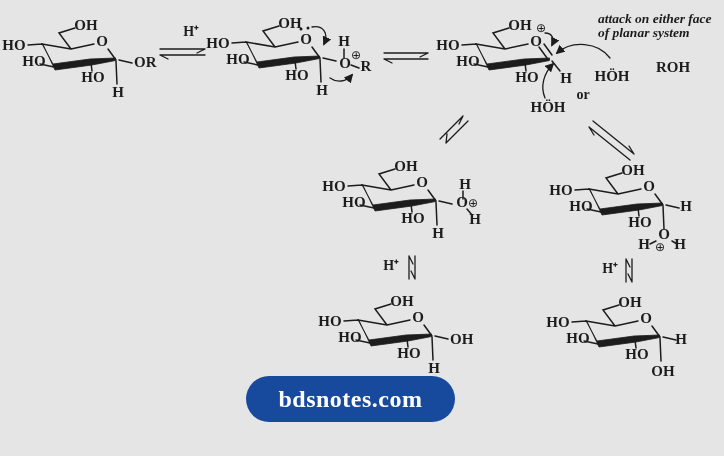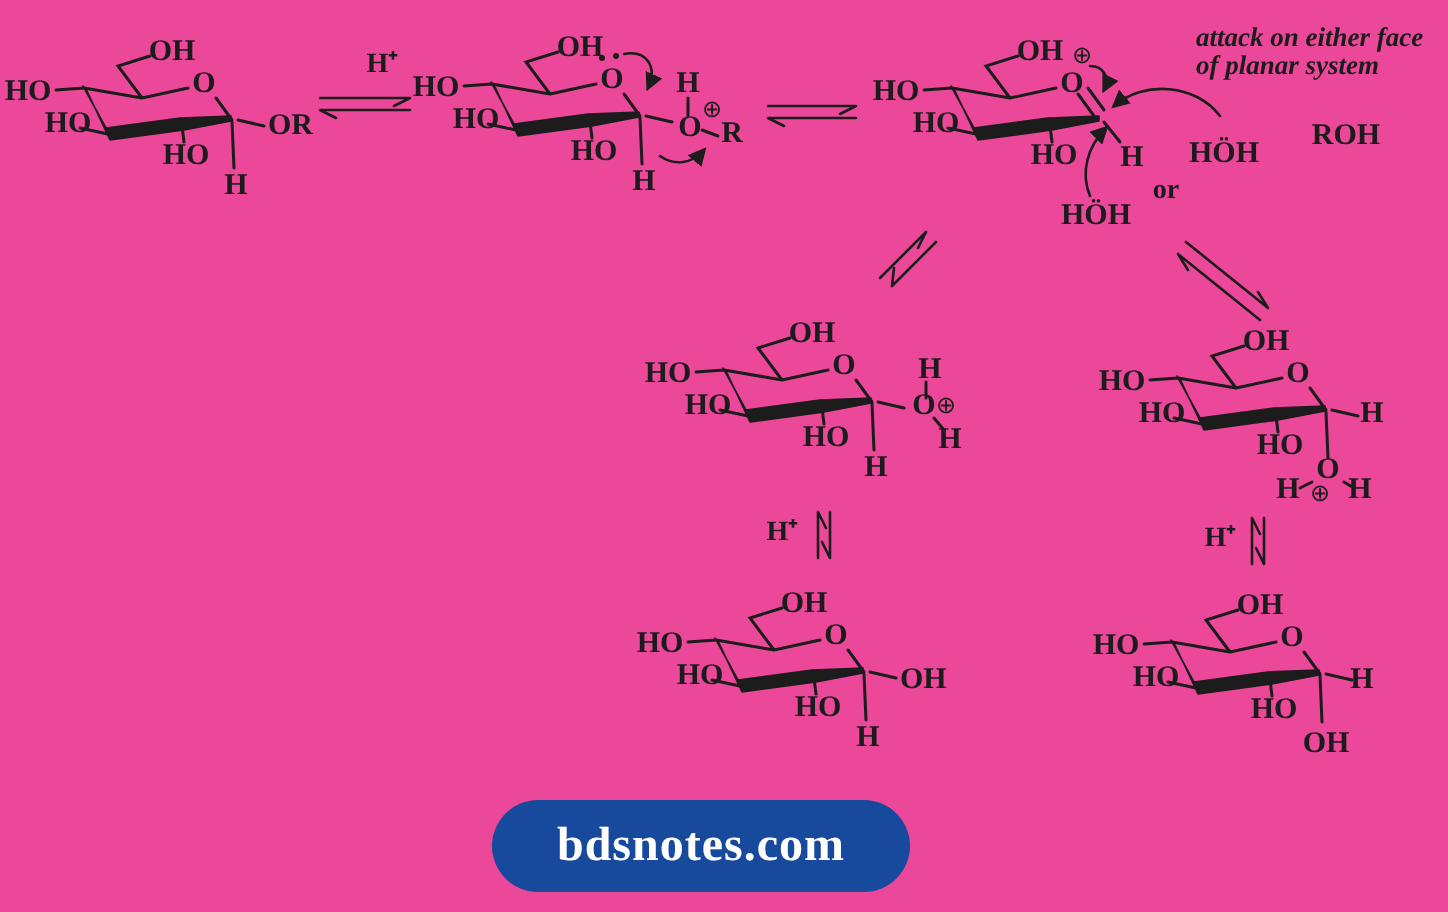--- a/index.html
+++ b/index.html
@@ -1,29 +1,29 @@
 <!DOCTYPE html>
 <html><head>
 <meta charset="utf-8">
 <style>
   html,body{margin:0;padding:0;background:#ffffff;}
-  .canvas{position:relative;width:724px;height:456px;background:#ec4899;overflow:hidden;
+  .canvas{position:relative;width:724px;height:456px;background:#e5e5e5;overflow:hidden;
           font-family:"Liberation Serif", serif;}
   svg{position:absolute;left:0;top:0;}
   .bond{stroke:#1c1c1c;stroke-width:1.5;fill:none;stroke-linecap:round;}
   .wedge{fill:#1c1c1c;stroke:#1c1c1c;stroke-width:0.8;stroke-linejoin:round;}
   .arrow{stroke:#1c1c1c;stroke-width:1.3;fill:none;stroke-linecap:round;}
   .lp{fill:#1c1c1c;}
   text{fill:#1c1c1c;}
   .lbl{font:700 15px "Liberation Serif", serif;}
   .hp{font:700 14px "Liberation Serif", serif;}
   .small{font:700 14px "Liberation Serif", serif;}
   .oplus{font:12px "DejaVu Sans", sans-serif;}
   .note{font:italic 700 13.5px "Liberation Serif", serif;}
-  .watermark{position:absolute;left:246px;top:400px;width:209px;height:46px;
+  .watermark{position:absolute;left:246px;top:376px;width:209px;height:46px;
              background:#17499d;border-radius:23px;display:flex;align-items:center;
              justify-content:center;color:#ffffff;font:700 24px "Liberation Serif", serif;
              letter-spacing:0.5px;}
 </style>
 </head>
 <body>
 
 <div class="canvas">
 <svg width="724" height="456" viewBox="0 0 724 456">
   <defs>

